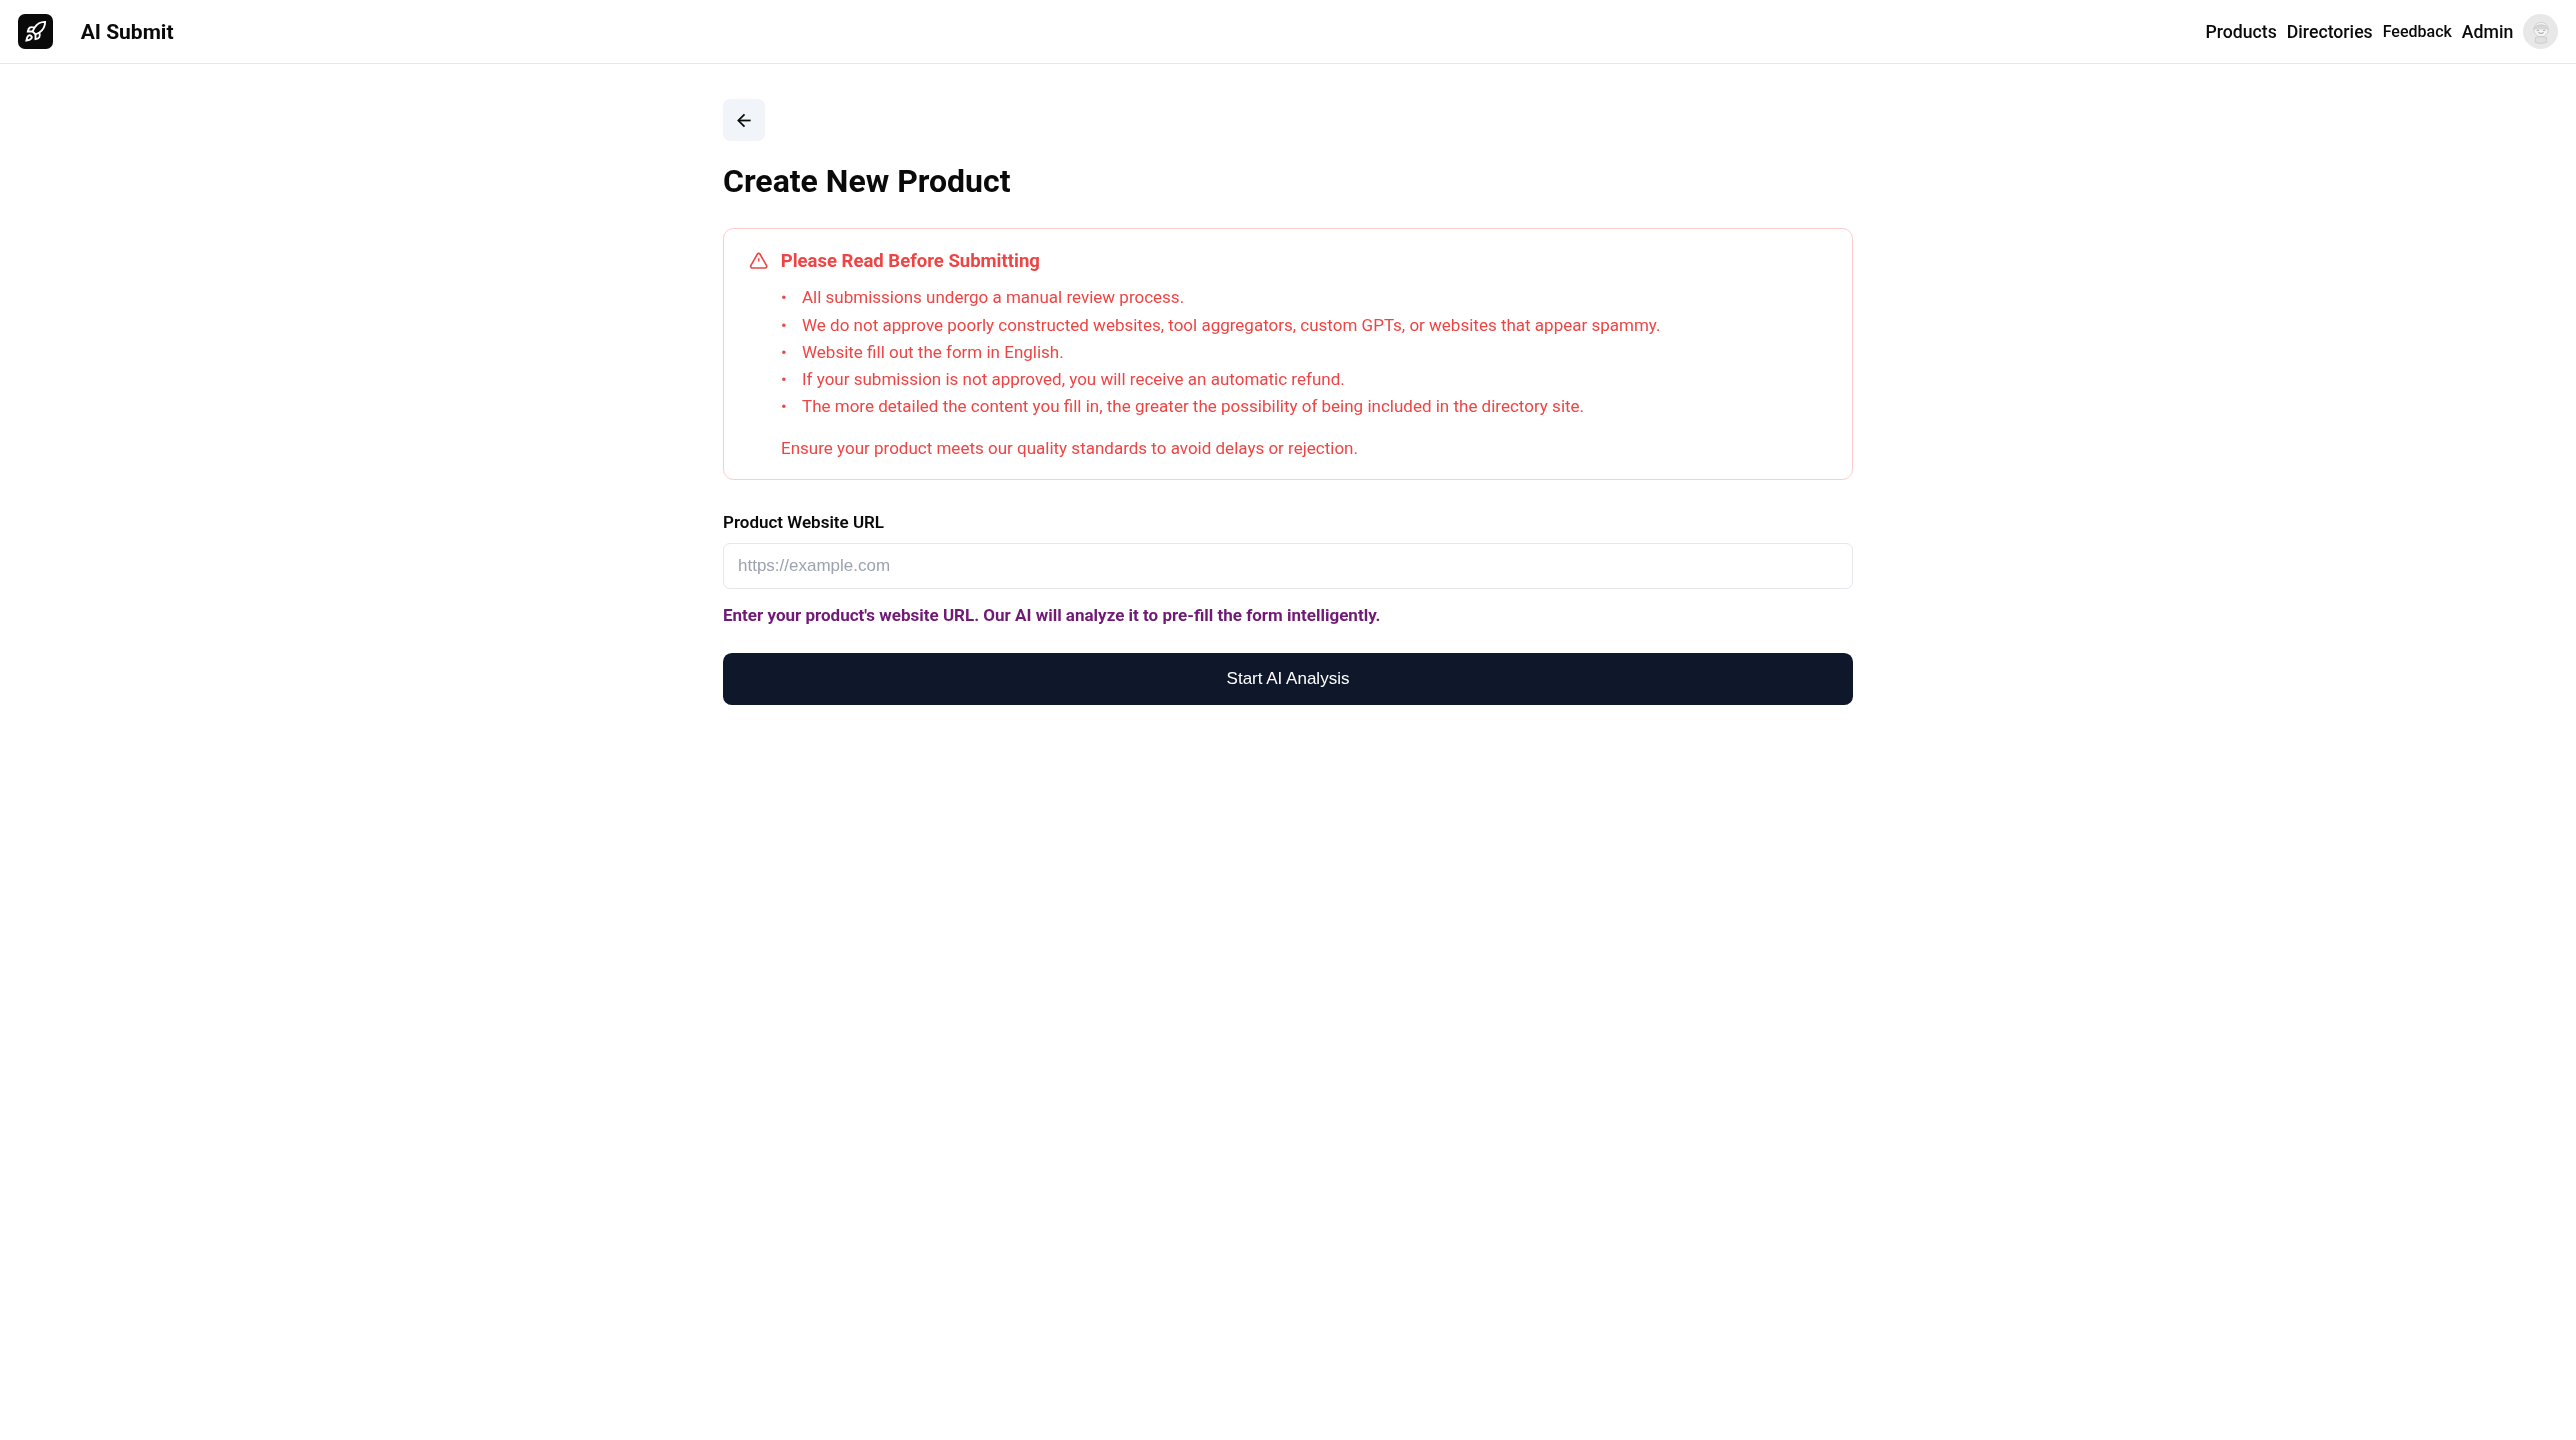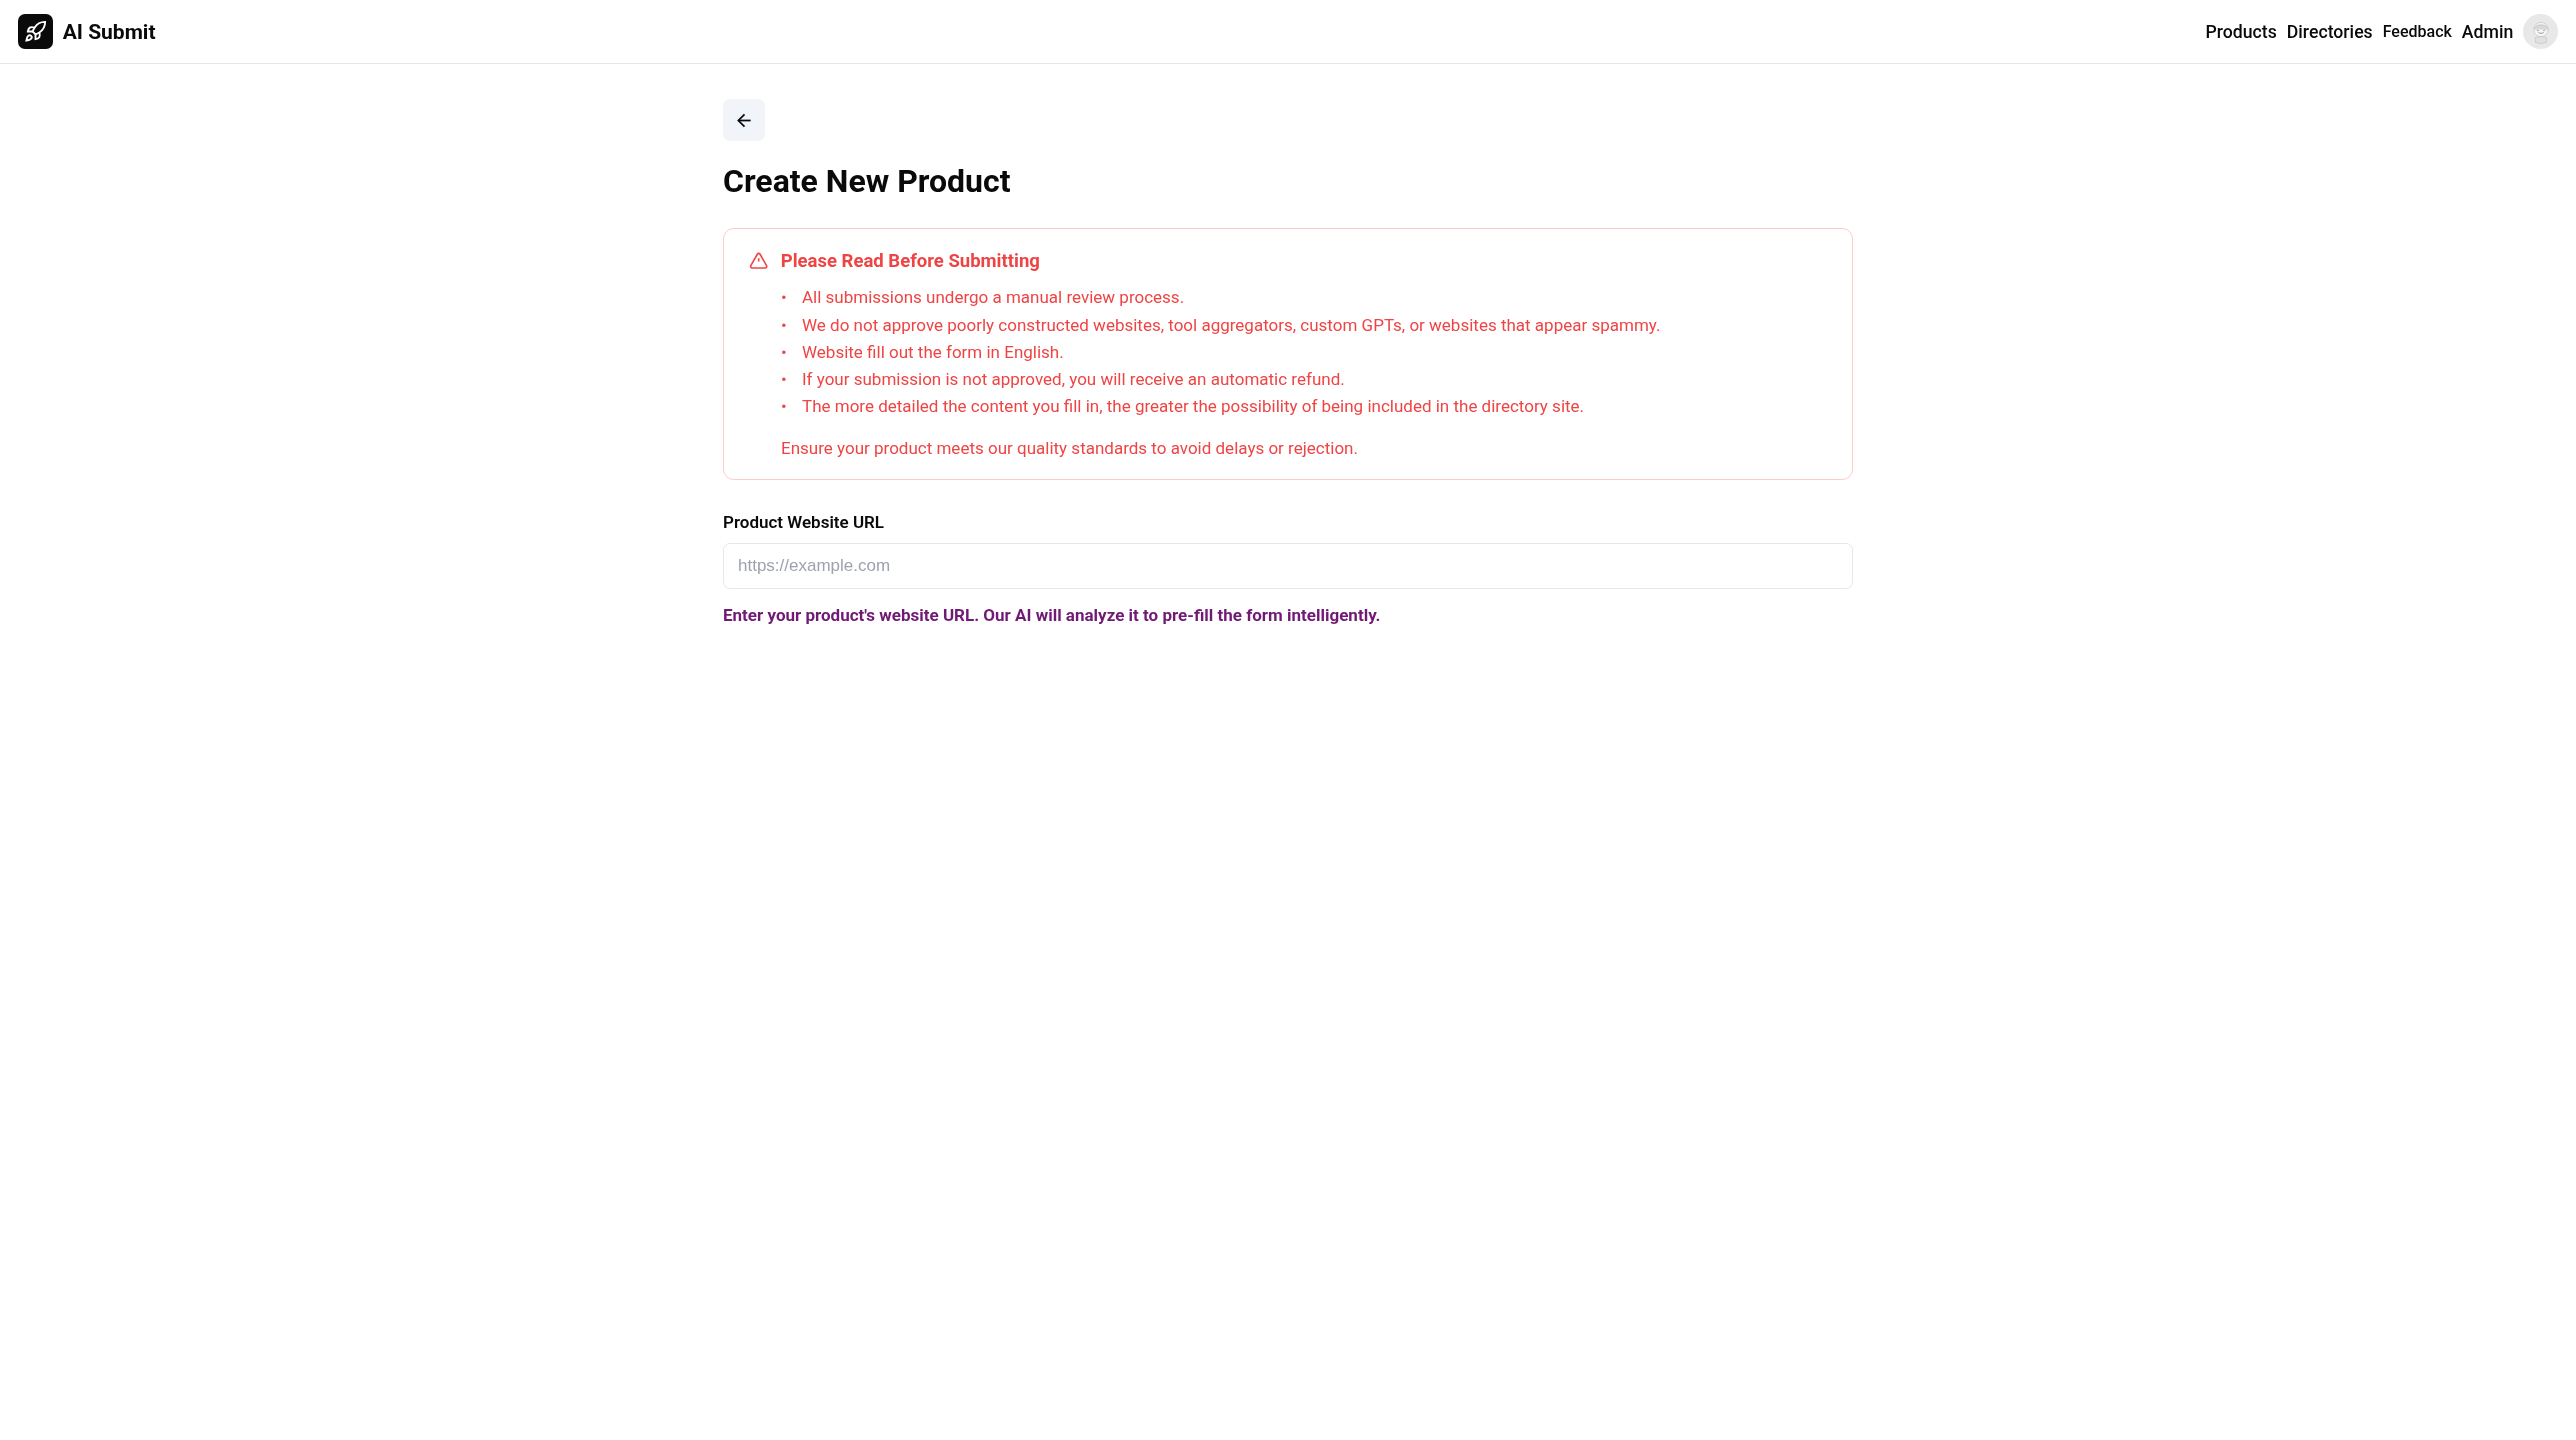--- a/index.html
+++ b/index.html
@@ -18,21 +18,21 @@
       display: flex;
       align-items: center;
       justify-content: space-between;
       padding: 14px 17.7px;
       border-bottom: 0.9px solid #e5e7eb;
     }
     
     .logo-section {
       display: flex;
       align-items: center;
-      gap: 10px;
+      gap: 28px;
     }
     
     .logo-icon {
       width: 35px;
       height: 35px;
       background: #0a0a0a;
       border-radius: 7px;
       display: flex;
       align-items: center;
       justify-content: center;
@@ -292,14 +292,15 @@
     </ul>
     <p class="warning-footer">Ensure your product meets our quality standards to avoid delays or rejection.</p>
   </div>
   
   <div class="form-section">
     <label class="form-label">Product Website URL</label>
     <input type="text" class="form-input" placeholder="https://example.com" style="">
     <p class="form-hint">Enter your product's website URL. Our AI will analyze it to pre-fill the form intelligently.</p>
   </div>
   
+  <button class="submit-button">Start AI Analysis</button>
 </main>
 
 
 </body></html>

